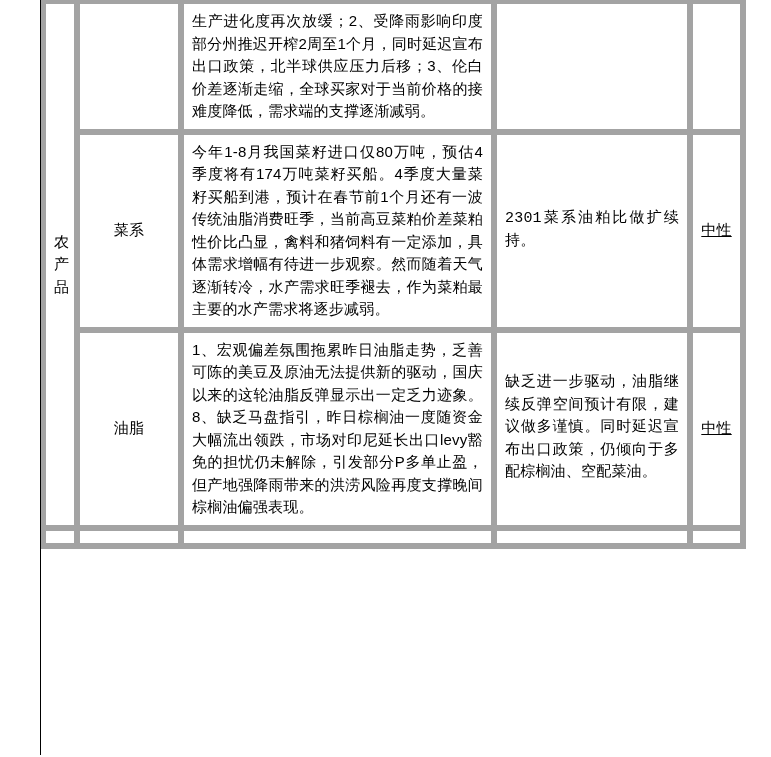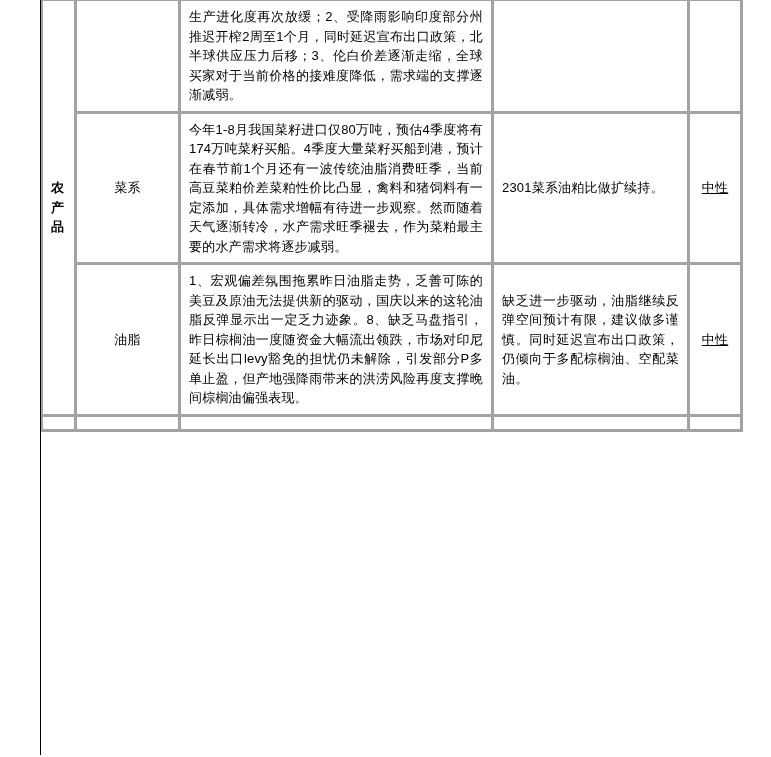--- a/index.html
+++ b/index.html
@@ -22,56 +22,56 @@
     box-sizing: border-box;
   }
   table.report {
     border-collapse: collapse;
     table-layout: fixed;
     width: 700px;
     margin-left: 40px;
     margin-top: -2px;
   }
   table.report td {
-    border: 3px solid #a3a3a3;
+    border: 6px solid #a3a3a3;
     vertical-align: middle;
     padding: 6px 8px;
-    font-size: 13px;
+    font-size: 15px;
     line-height: 1.5;
     letter-spacing: 0.2px;
     word-break: break-all;
   }
   
   col.c-cat  { width: 34px; }
   col.c-sub  { width: 104px; }
   col.c-body { width: 313px; }
   col.c-view { width: 196px; }
   col.c-sig  { width: 53px; }
 
   td.cat {
     text-align: left;
     font-size: 17.5px;
     line-height: 1.45;
     padding: 0 2px;
-    font-weight: bold;
   }
   td.sub {
     text-align: center;
     font-size: 17.5px;
     padding: 0 4px;
   }
   td.body {
     text-align: justify;
     text-justify: inter-ideograph;
     padding: 8px 9px;
   }
   td.view {
     text-align: justify;
     text-justify: inter-ideograph;
     padding: 8px 9px;
+    font-family: Liberation Mono, monospace;
   }
   td.sig {
     text-align: center;
     padding: 0 2px;
     text-decoration: underline;
   }
   .clip-top td {
     border-top: none;
   }
   .clip-bottom td {

